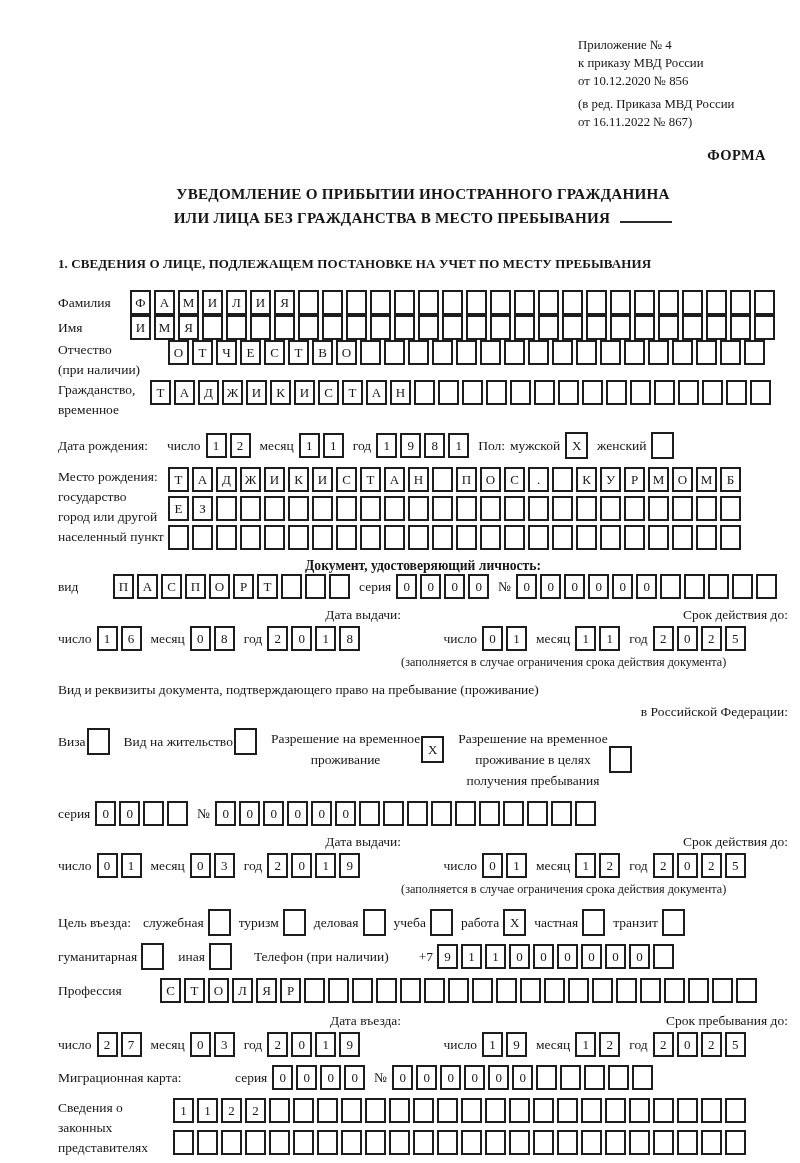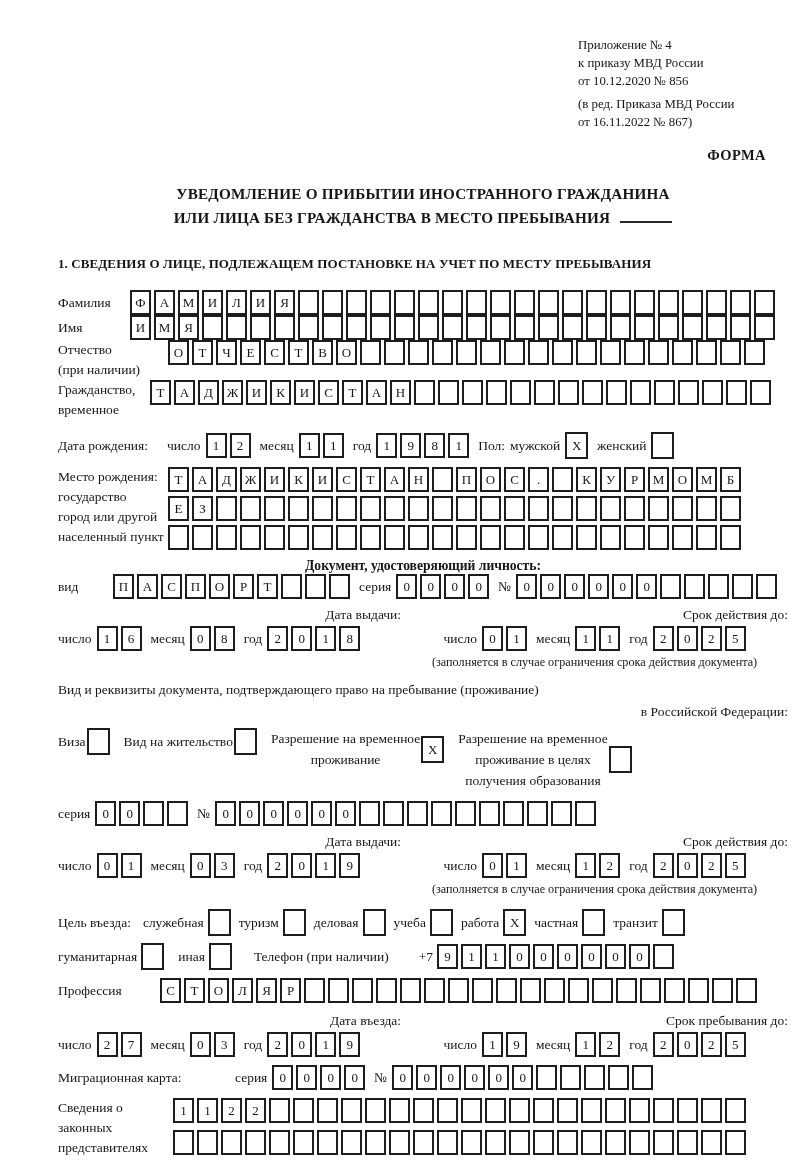--- a/index.html
+++ b/index.html
@@ -34,21 +34,21 @@
   }
   .checkbox .cell{width:19px;height:23px;}
   .cellcol{display:flex;flex-direction:column;gap:4px;}
   
   .dates{display:flex;margin-top:8px;align-items:flex-start;}
   .date-half{box-sizing:border-box;}
   .date-half.left{width:47%;}
   .date-half.right{width:53%;}
   .date-title{text-align:right;font-size:13.5px;margin-bottom:3px;}
   .date-fields{display:flex;align-items:center;}
-  .date-note{font-size:12.2px;text-align:center;margin-top:4px;white-space:nowrap;}
+  .date-note{font-size:12.2px;text-align:left;margin-top:4px;white-space:nowrap;}
   
   .intro{font-size:13.5px;margin-top:9px;line-height:21px;}
   .opts-row{display:flex;align-items:flex-start;margin-top:6px;gap:14px;}
   .opt{display:flex;align-items:center;gap:1px;}
   .opt .opt-lines{font-size:13.5px;line-height:21px;text-align:center;}
   .opt .word{margin:0;}
   
   .purpose-row{display:flex;align-items:center;margin-top:12px;flex-wrap:nowrap;}
   .purpose-row .word{margin:0 4px 0 8px;}
   .purpose-row .lead{margin-left:0;}
@@ -446,21 +446,21 @@
           <div>проживание</div>
         </span>
       <span class="cells checkbox">
           <span class="cell">X</span>
         </span>
     </div>
     <div class="opt">
       <span class="opt-lines">
           <div>Разрешение на временное</div>
           <div>проживание в целях</div>
-          <div>получения образования</div>
+          <div>получения пребывания</div>
         </span>
       <span class="cells checkbox">
           <span class="cell"></span>
         </span>
     </div>
   </div>
 
   <div class="row mt10">
     <span class="word first">серия</span>
     <span class="cells">

